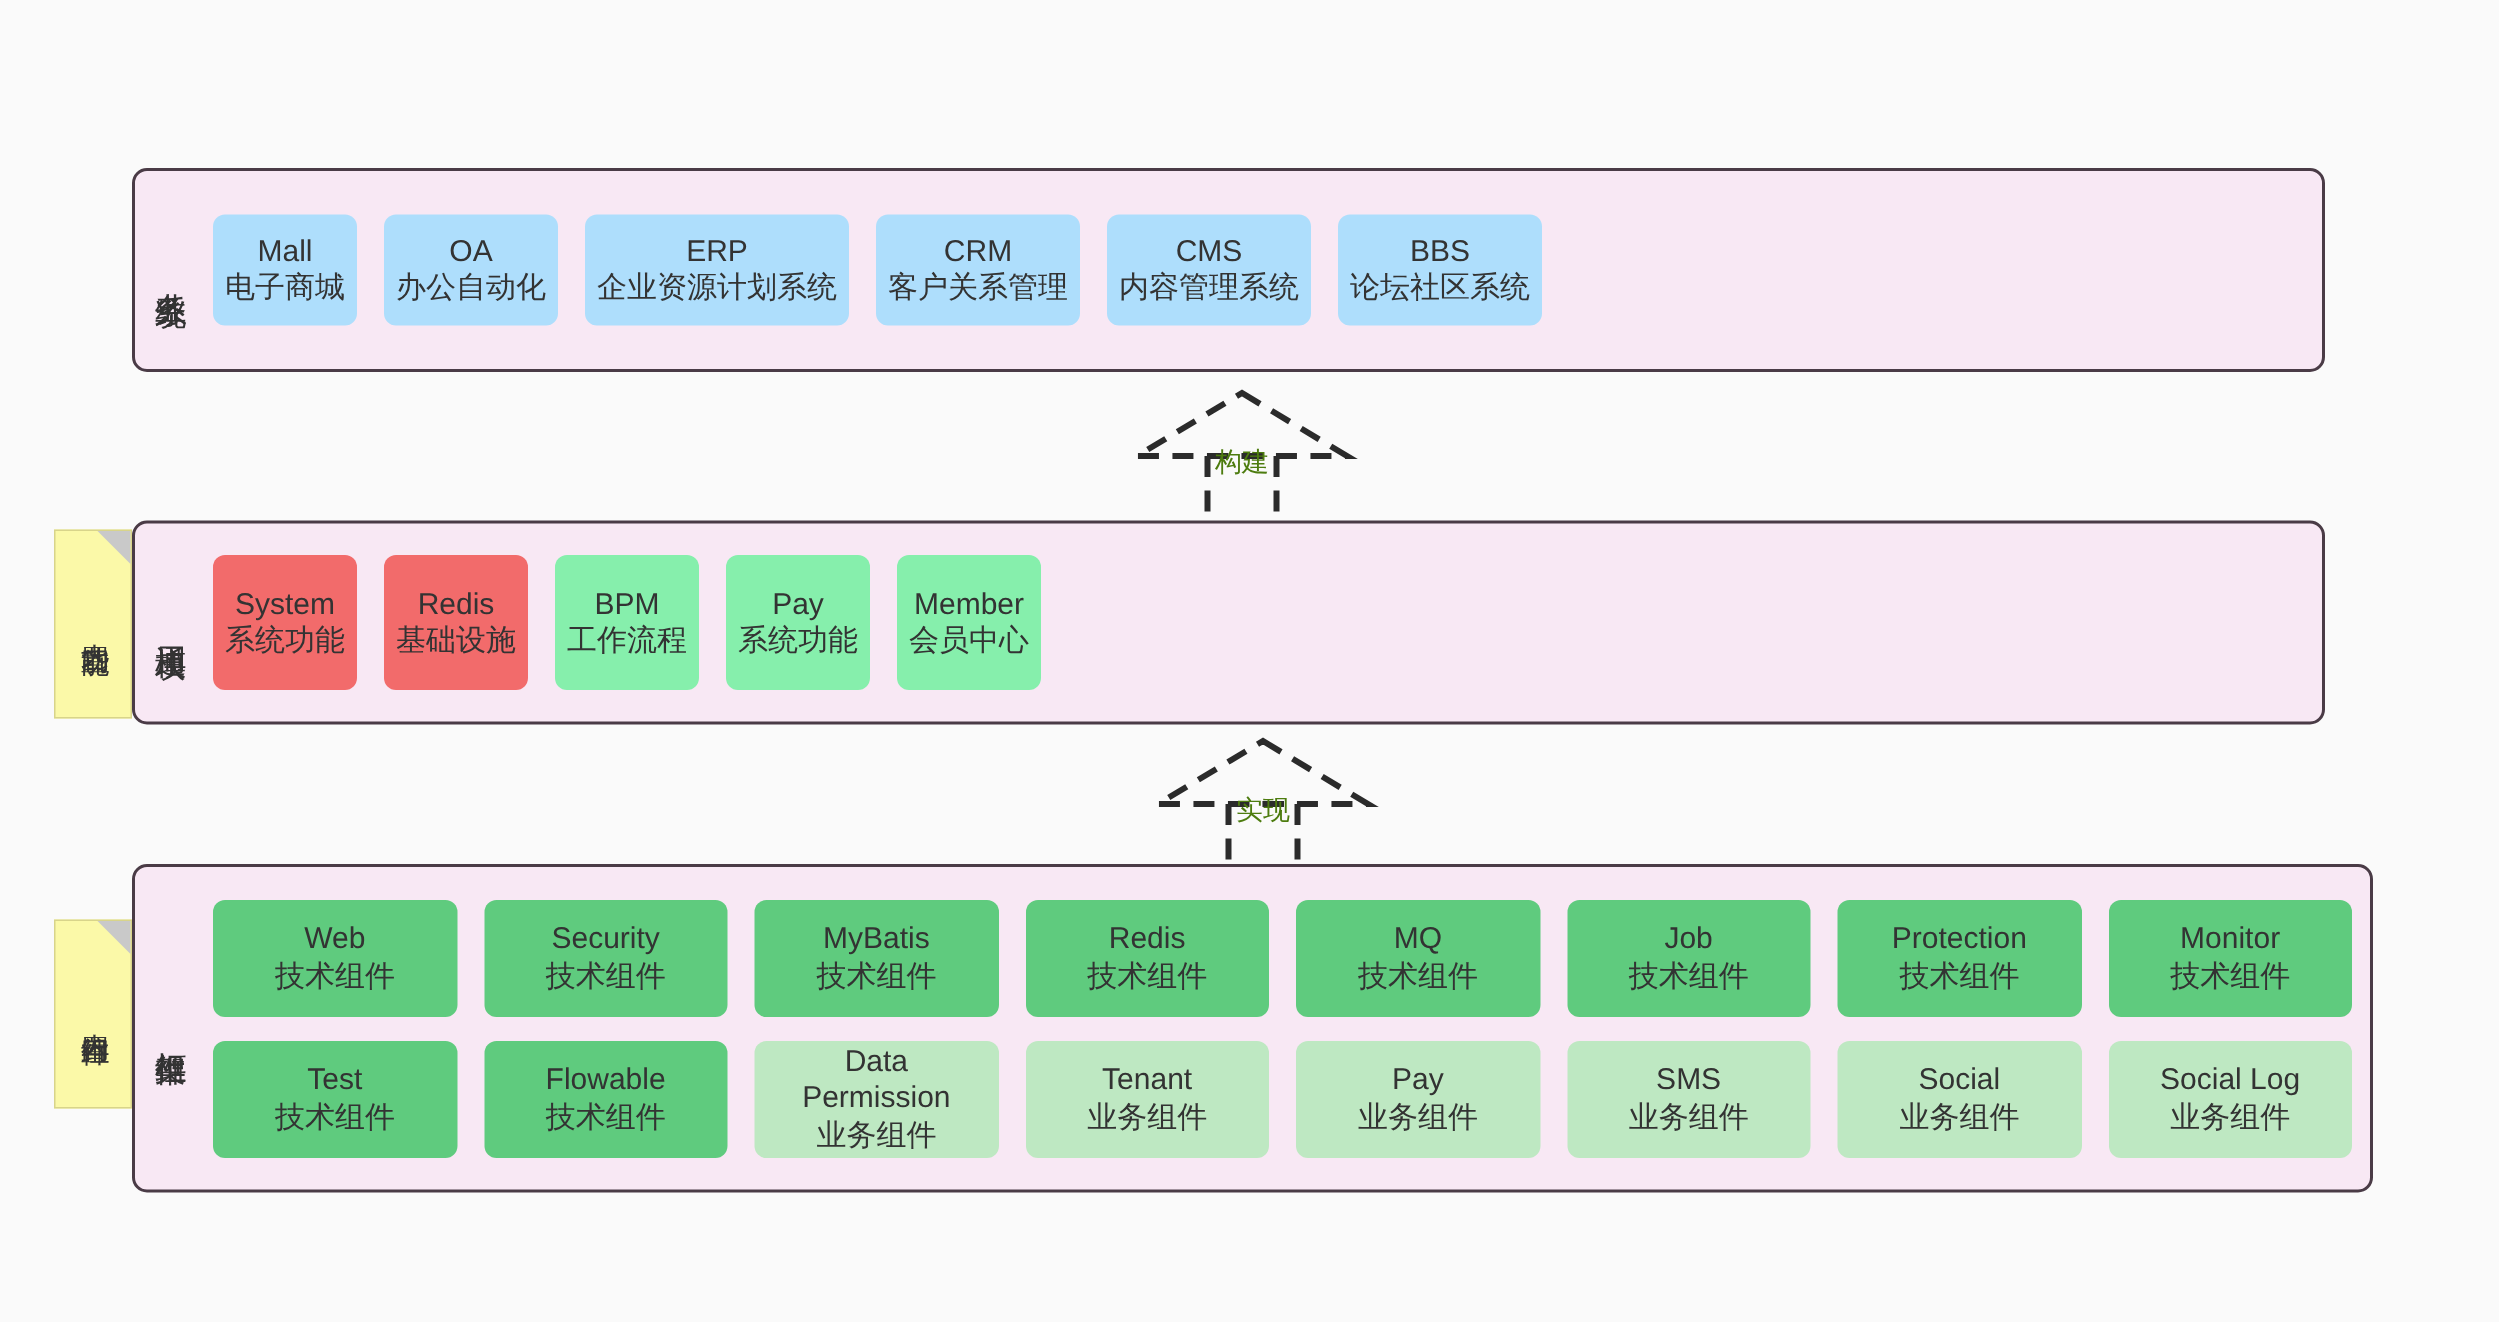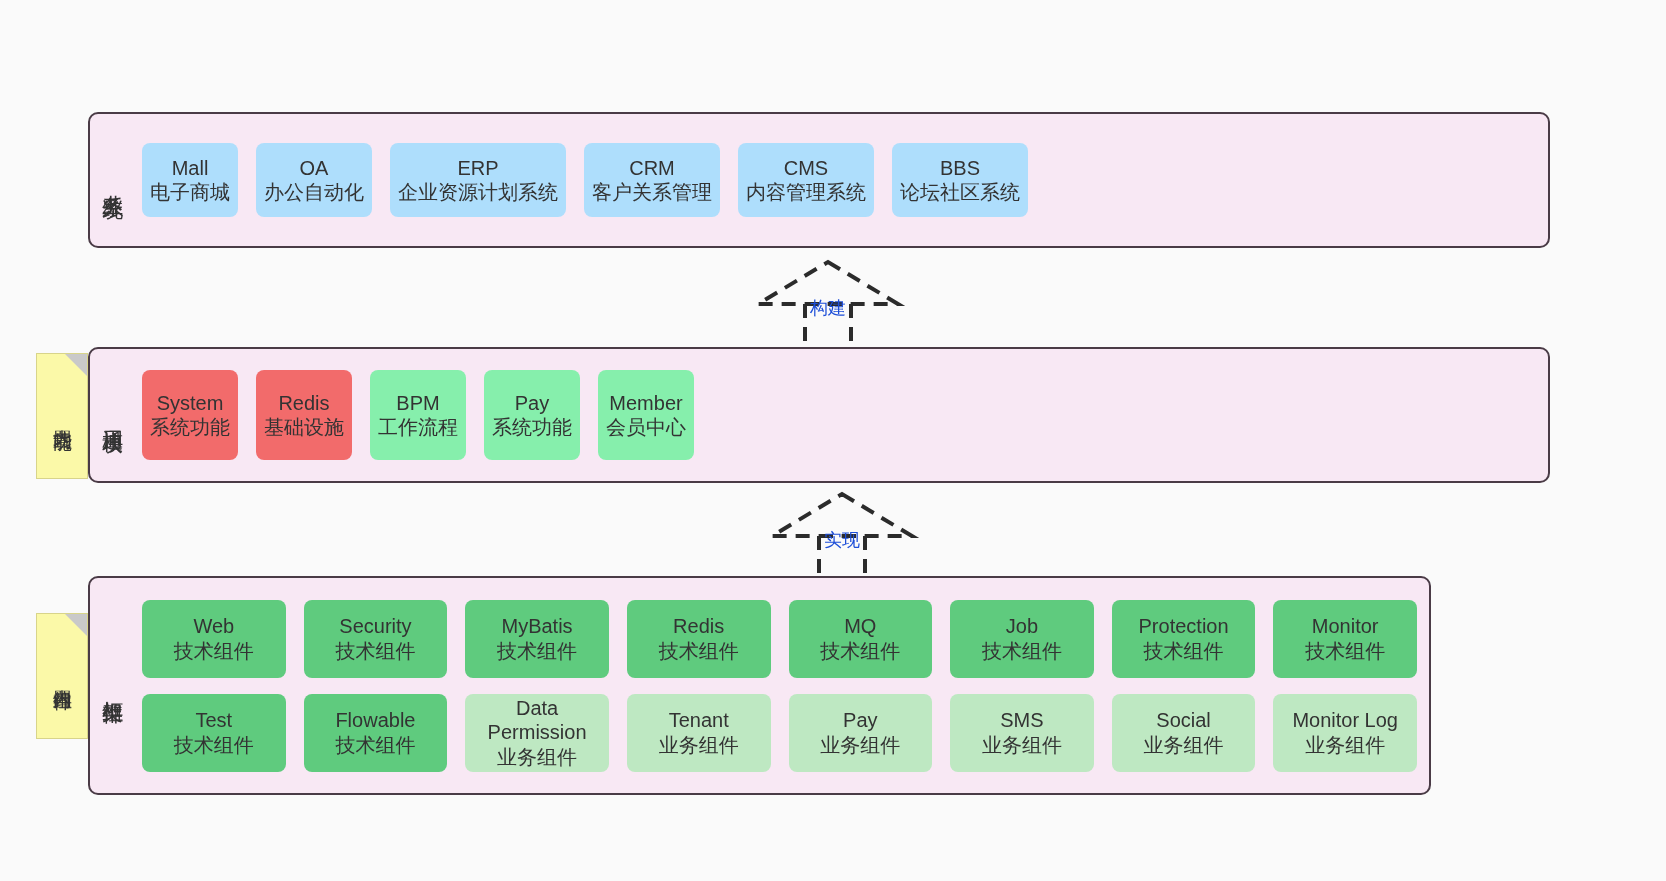--- a/index.html
+++ b/index.html
@@ -81,21 +81,21 @@
   .c-green      { background: #5fcb7e; }
   .c-lightgreen { background: #bee8c2; }
 
   
   #layer-business { left: 88px;  top: 112px; width: 1462px; height: 136px; }
   #layer-business .cell { height: 74px; }
 
   #layer-modules  { left: 88px;  top: 347px; width: 1462px; height: 136px; }
   #layer-modules .cell { height: 90px; }
 
-  #layer-framework{ left: 88px;  top: 576px; width: 1343px; height: 219px; }
+  #layer-framework{ left: 88px;  top: 576px; width: 1494px; height: 219px; }
   #layer-framework .cell { height: 78px; }
   #layer-framework .layer-body { padding: 0 12px 0 6px; }
 
   
   .note {
     position: absolute;
     box-sizing: border-box;
     width: 52px;
     background: #fbf9a8;
     border: 1px solid #d8d48a;
@@ -127,21 +127,21 @@
     width: 160px;
     height: 92px;
   }
   .arrow svg { display: block; overflow: visible; }
   .arrow-label {
     position: absolute;
     left: 50%;
     transform: translateX(-50%);
     top: 38px;
     font-size: 18px;
-    color: #1d4ed8;
+    color: #4d7c0f;
     background: transparent;
     white-space: nowrap;
     padding: 0 2px;
   }
   #arrow-build  { left: 748px; top: 258px; }
   #arrow-impl   { left: 762px; top: 490px; }
 </style>
 </head>
 <body>
 
@@ -308,20 +308,20 @@
           <span class="ln">业务组件</span>
         </div>
       </div>
 
       <div class="col">
         <div class="cell c-green">
           <span class="ln">Monitor</span>
           <span class="ln">技术组件</span>
         </div>
         <div class="cell c-lightgreen">
-          <span class="ln">Monitor Log</span>
+          <span class="ln">Social Log</span>
           <span class="ln">业务组件</span>
         </div>
       </div>
 
     </div>
   </div>
 </div>
 
 </body></html>

